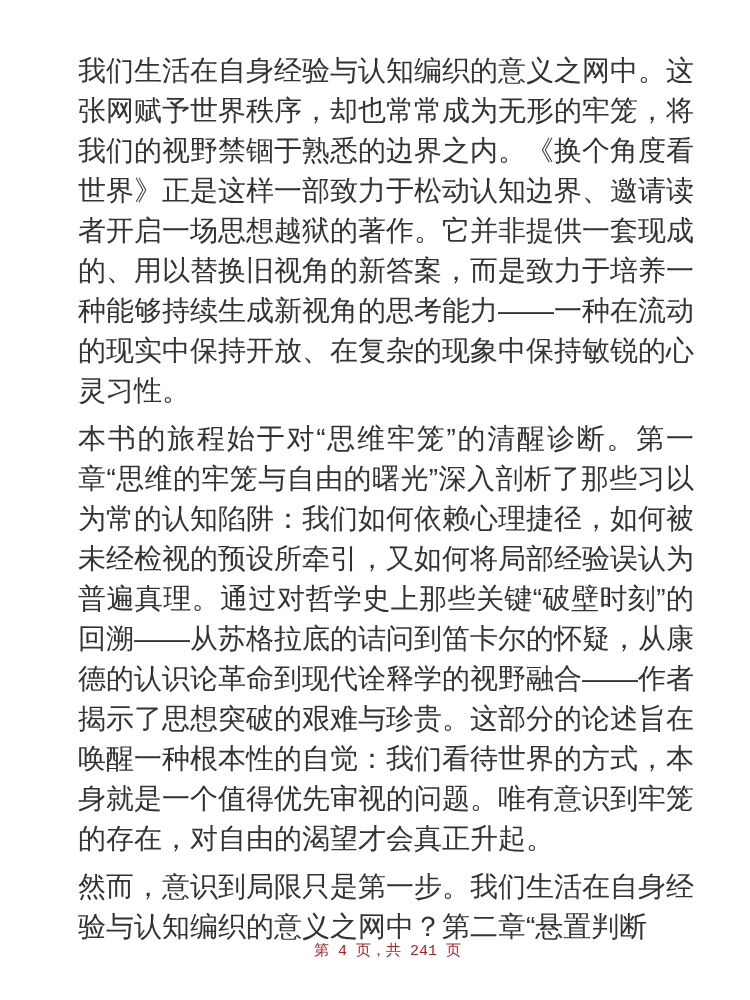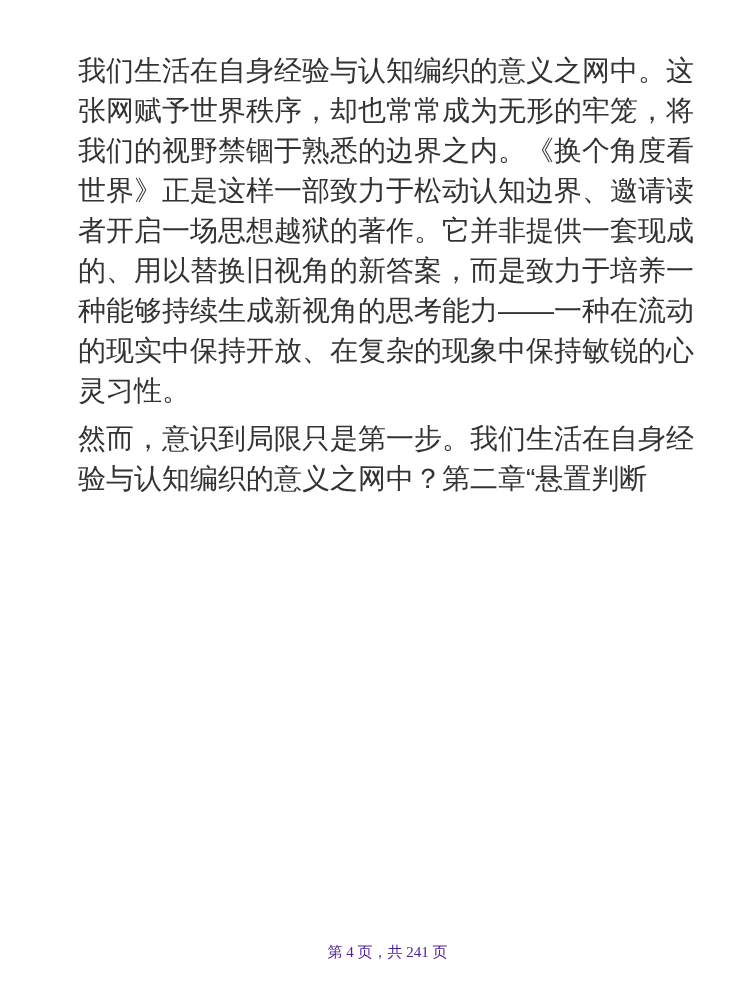--- a/index.html
+++ b/index.html
@@ -36,29 +36,30 @@
   .content p {
     margin: 0 0 8px 0;
     padding: 0;
   }
   .footer {
     position: absolute;
     left: 0;
     right: 0;
     top: 942px;
     text-align: center;
-    font-family: Liberation Serif, serif;
+    font-family: Liberation Mono, monospace;
     font-size: 15px;
     line-height: 20px;
-    color: #4c1d95;
+    color: #b91c1c;
     padding-left: 25px;
   }
 </style>
 </head>
 <body>
 
 <div class="page">
   <div class="content">
     <p>我们生活在自身经验与认知编织的意义之网中。这张网赋予世界秩序，却也常常成为无形的牢笼，将我们的视野禁锢于熟悉的边界之内。《换个角度看世界》正是这样一部致力于松动认知边界、邀请读者开启一场思想越狱的著作。它并非提供一套现成的、用以替换旧视角的新答案，而是致力于培养一种能够持续生成新视角的思考能力——一种在流动的现实中保持开放、在复杂的现象中保持敏锐的心灵习性。</p>
+    <p>本书的旅程始于对“思维牢笼”的清醒诊断。第一章“思维的牢笼与自由的曙光”深入剖析了那些习以为常的认知陷阱：我们如何依赖心理捷径，如何被未经检视的预设所牵引，又如何将局部经验误认为普遍真理。通过对哲学史上那些关键“破壁时刻”的回溯——从苏格拉底的诘问到笛卡尔的怀疑，从康德的认识论革命到现代诠释学的视野融合——作者揭示了思想突破的艰难与珍贵。这部分的论述旨在唤醒一种根本性的自觉：我们看待世界的方式，本身就是一个值得优先审视的问题。唯有意识到牢笼的存在，对自由的渴望才会真正升起。</p>
     <p>然而，意识到局限只是第一步。我们生活在自身经验与认知编织的意义之网中？第二章“悬置判断</p>
   </div>
   <div class="footer">第 4 页，共 241 页</div>
 </div>
 
 </body></html>

